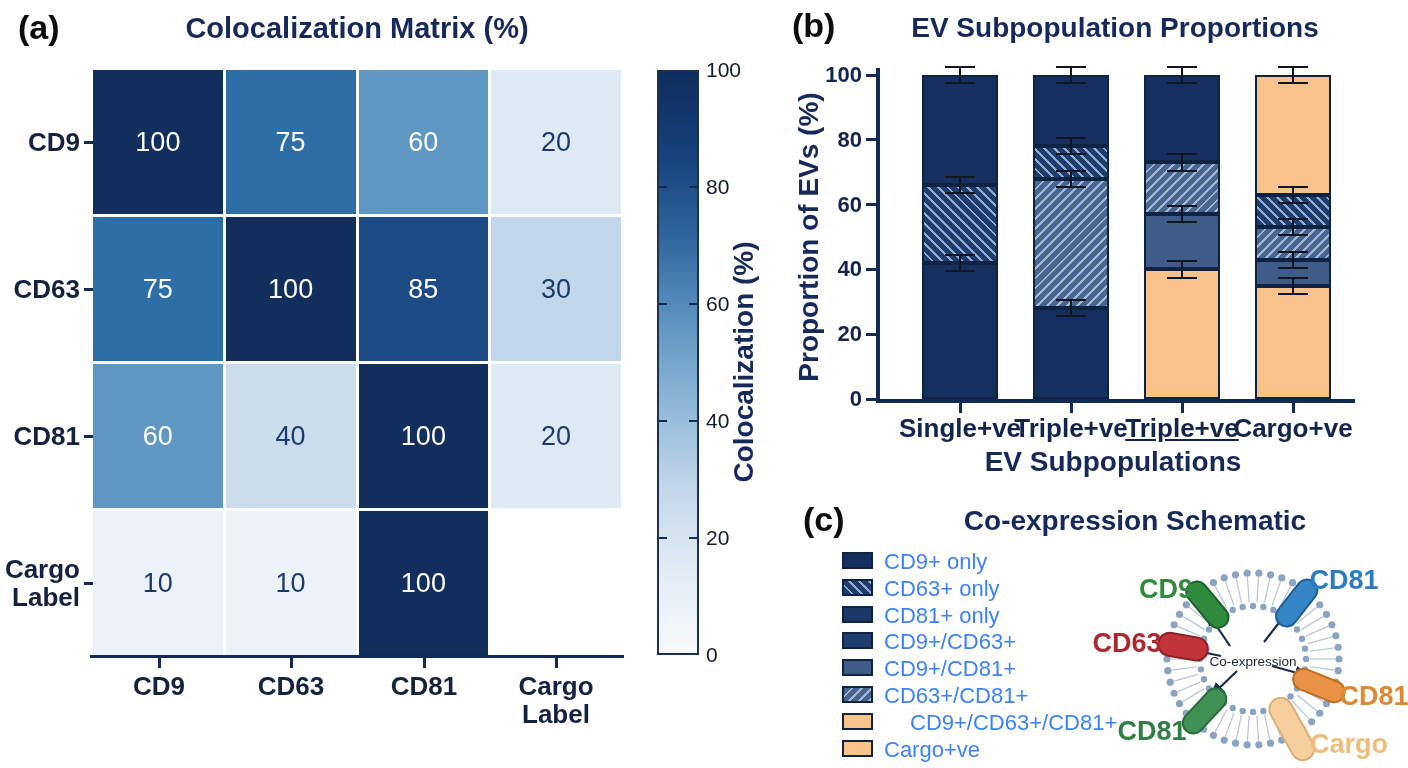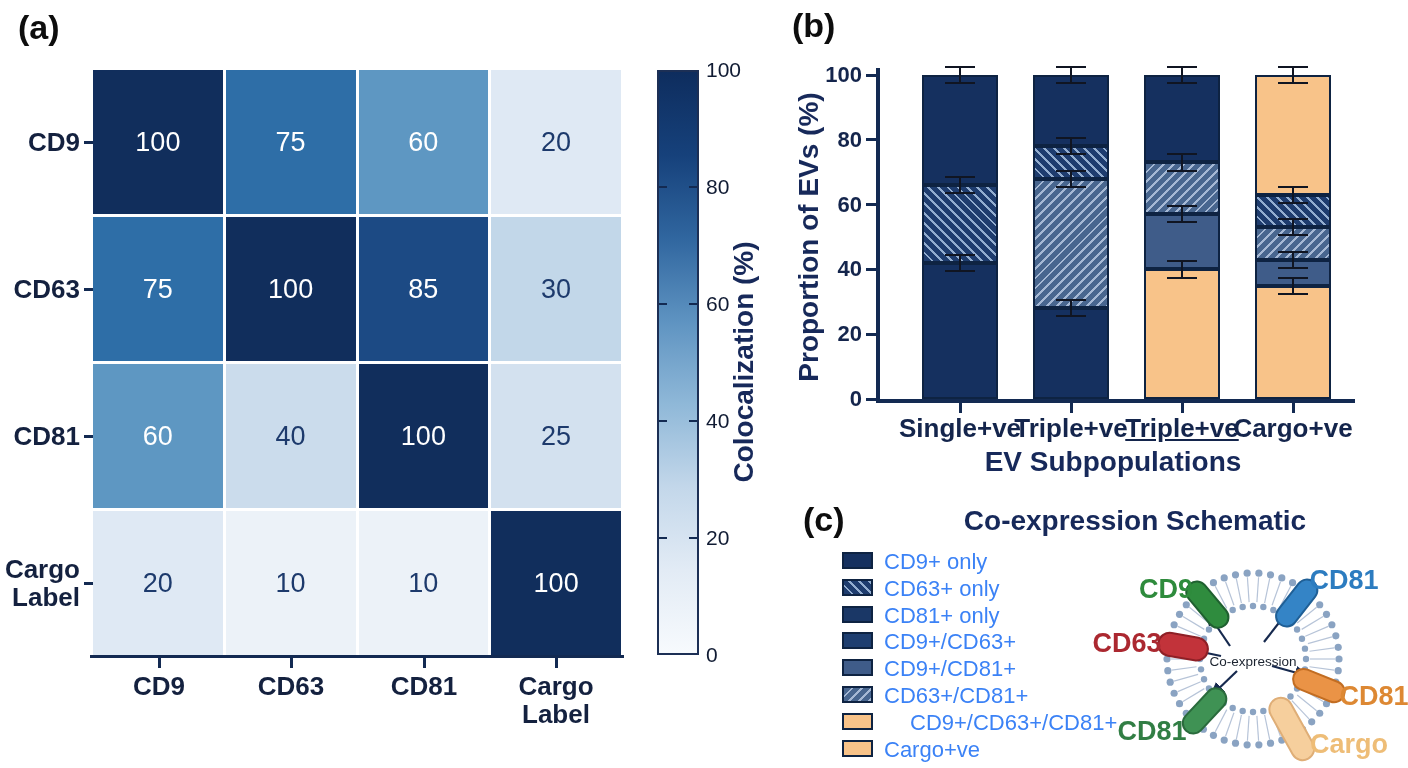--- a/index.html
+++ b/index.html
@@ -24,34 +24,34 @@
   .err { background:#101522; }
   .lg-label { font-size:22px; font-weight:400; color:#3b82f6; white-space:nowrap; }
   .lg-swatch { border:2px solid #0e2342; }
 </style>
 </head>
 <body>
 
 <div id="figure">
 
   <div class="abs tag" style="left:18px; top:8px;">(a)</div>
+  <div class="abs ptitle" style="left:357px; top:12px; transform:translateX(-50%); font-size:29px;">Colocalization Matrix (%)</div>
 
   <div class="abs hm-grid" style="left:93px; top:70px; width:528px; height:585px;">
       <div class="hm-cell" style="background: rgb(17, 46, 92); color: rgb(255, 255, 255);">100</div>
       <div class="hm-cell" style="background: rgb(46, 110, 167); color: rgb(255, 255, 255);">75</div>
       <div class="hm-cell" style="background: rgb(94, 151, 194); color: rgb(255, 255, 255);">60</div>
       <div class="hm-cell" style="background: rgb(223, 233, 244); color: rgb(29, 58, 108);">20</div>
       <div class="hm-cell" style="background: rgb(46, 110, 167); color: rgb(255, 255, 255);">75</div>
       <div class="hm-cell" style="background: rgb(17, 46, 92); color: rgb(255, 255, 255);">100</div>
       <div class="hm-cell" style="background: rgb(28, 74, 132); color: rgb(255, 255, 255);">85</div>
       <div class="hm-cell" style="background: rgb(194, 215, 233); color: rgb(29, 58, 108);">30</div>
       <div class="hm-cell" style="background: rgb(94, 151, 194); color: rgb(255, 255, 255);">60</div>
       <div class="hm-cell" style="background: rgb(203, 220, 236); color: rgb(29, 58, 108);">40</div>
       <div class="hm-cell" style="background: rgb(17, 46, 92); color: rgb(255, 255, 255);">100</div>
-      <div class="hm-cell" style="background: rgb(211, 225, 239); color: rgb(29, 58, 108);">25</div>
       <div class="hm-cell" style="background: rgb(223, 233, 244); color: rgb(29, 58, 108);">20</div>
       <div class="hm-cell" style="background: rgb(236, 242, 248); color: rgb(29, 58, 108);">10</div>
       <div class="hm-cell" style="background: rgb(236, 242, 248); color: rgb(29, 58, 108);">10</div>
       <div class="hm-cell" style="background: rgb(17, 46, 92); color: rgb(255, 255, 255);">100</div>
     </div>
   <div class="abs">
       <div class="abs spine" style="left: 84px; width: 9px; height: 3px; top: 140.5px;"></div>
       <div class="abs row-label" style="left: 0px; width: 80px; top: 142px;">CD9</div>
       <div class="abs spine" style="left: 84px; width: 9px; height: 3px; top: 287.5px;"></div>
       <div class="abs row-label" style="left: 0px; width: 80px; top: 289px;">CD63</div>
@@ -87,20 +87,21 @@
       <div class="abs spine" style="left: 689px; width: 8px; height: 2px; top: 303px;"></div>
       <div class="abs cb-tick-label" style="left: 706px; top: 304px;">60</div>
       <div class="abs spine" style="left: 659px; width: 8px; height: 2px; top: 186px;"></div>
       <div class="abs spine" style="left: 689px; width: 8px; height: 2px; top: 186px;"></div>
       <div class="abs cb-tick-label" style="left: 706px; top: 187px;">80</div>
       <div class="abs cb-tick-label" style="left: 706px; top: 70px;">100</div>
     </div>
   <div class="abs cb-label" style="left:744px; top:362px;">Colocalization (%)</div>
 
   <div class="abs tag" style="left:792px; top:6px;">(b)</div>
+  <div class="abs ptitle" style="left:1115px; top:12px; transform:translateX(-50%); font-size:28px;">EV Subpopulation Proportions</div>
 
   <div class="abs axis-label" style="left:809px; top:237px; transform:translate(-50%,-50%) rotate(-90deg);">Proportion of EVs (%)</div>
   <div class="abs spine" style="left:876px; top:68px; width:4px; height:335px;"></div>
   <div class="abs spine" style="left:876px; top:399px; width:479px; height:4px;"></div>
   <div class="abs">
       <div class="abs spine" style="left: 866px; width: 10px; height: 3px; top: 397.5px;"></div>
       <div class="abs ytick-label" style="left: 862px; top: 399px;">0</div>
       <div class="abs spine" style="left: 866px; width: 10px; height: 3px; top: 332.7px;"></div>
       <div class="abs ytick-label" style="left: 862px; top: 334.2px;">20</div>
       <div class="abs spine" style="left: 866px; width: 10px; height: 3px; top: 267.9px;"></div>

